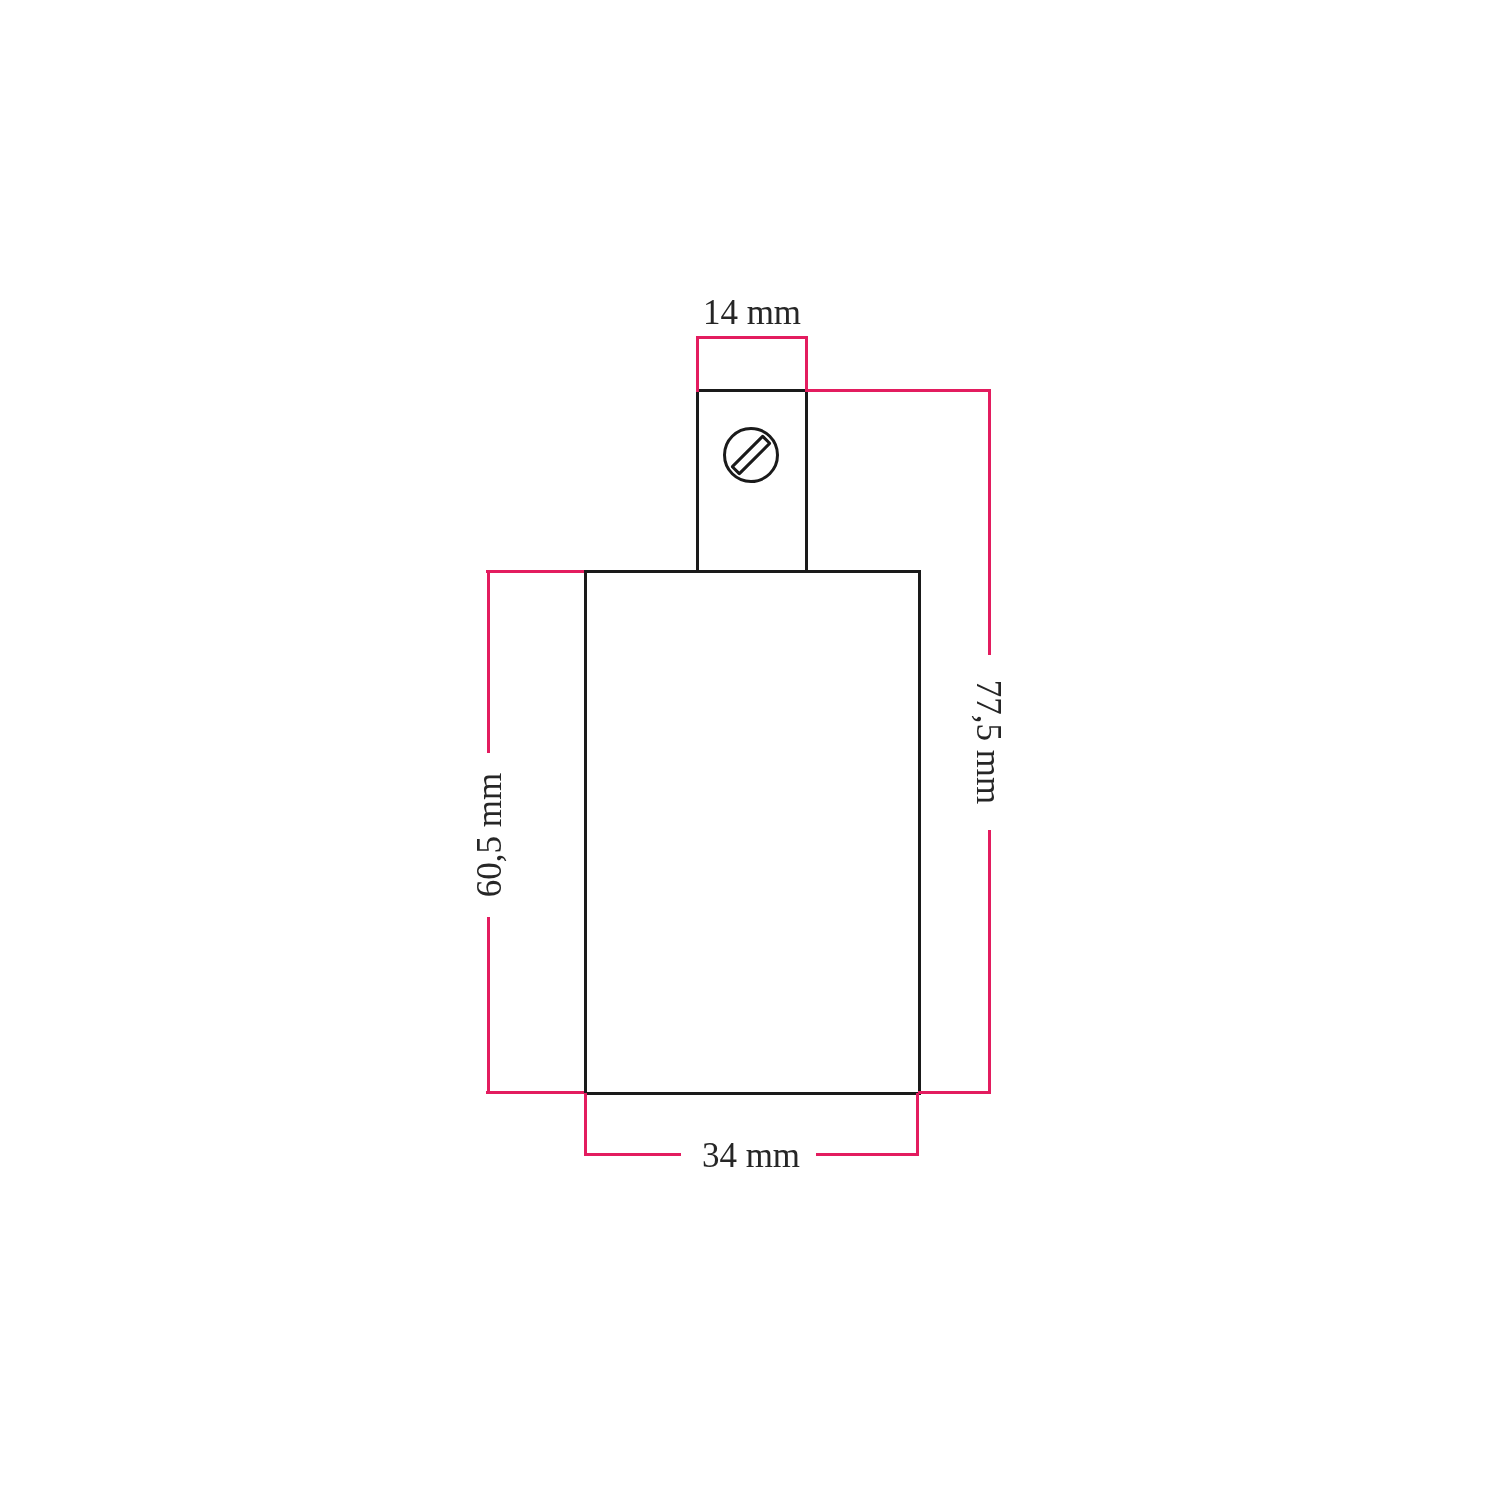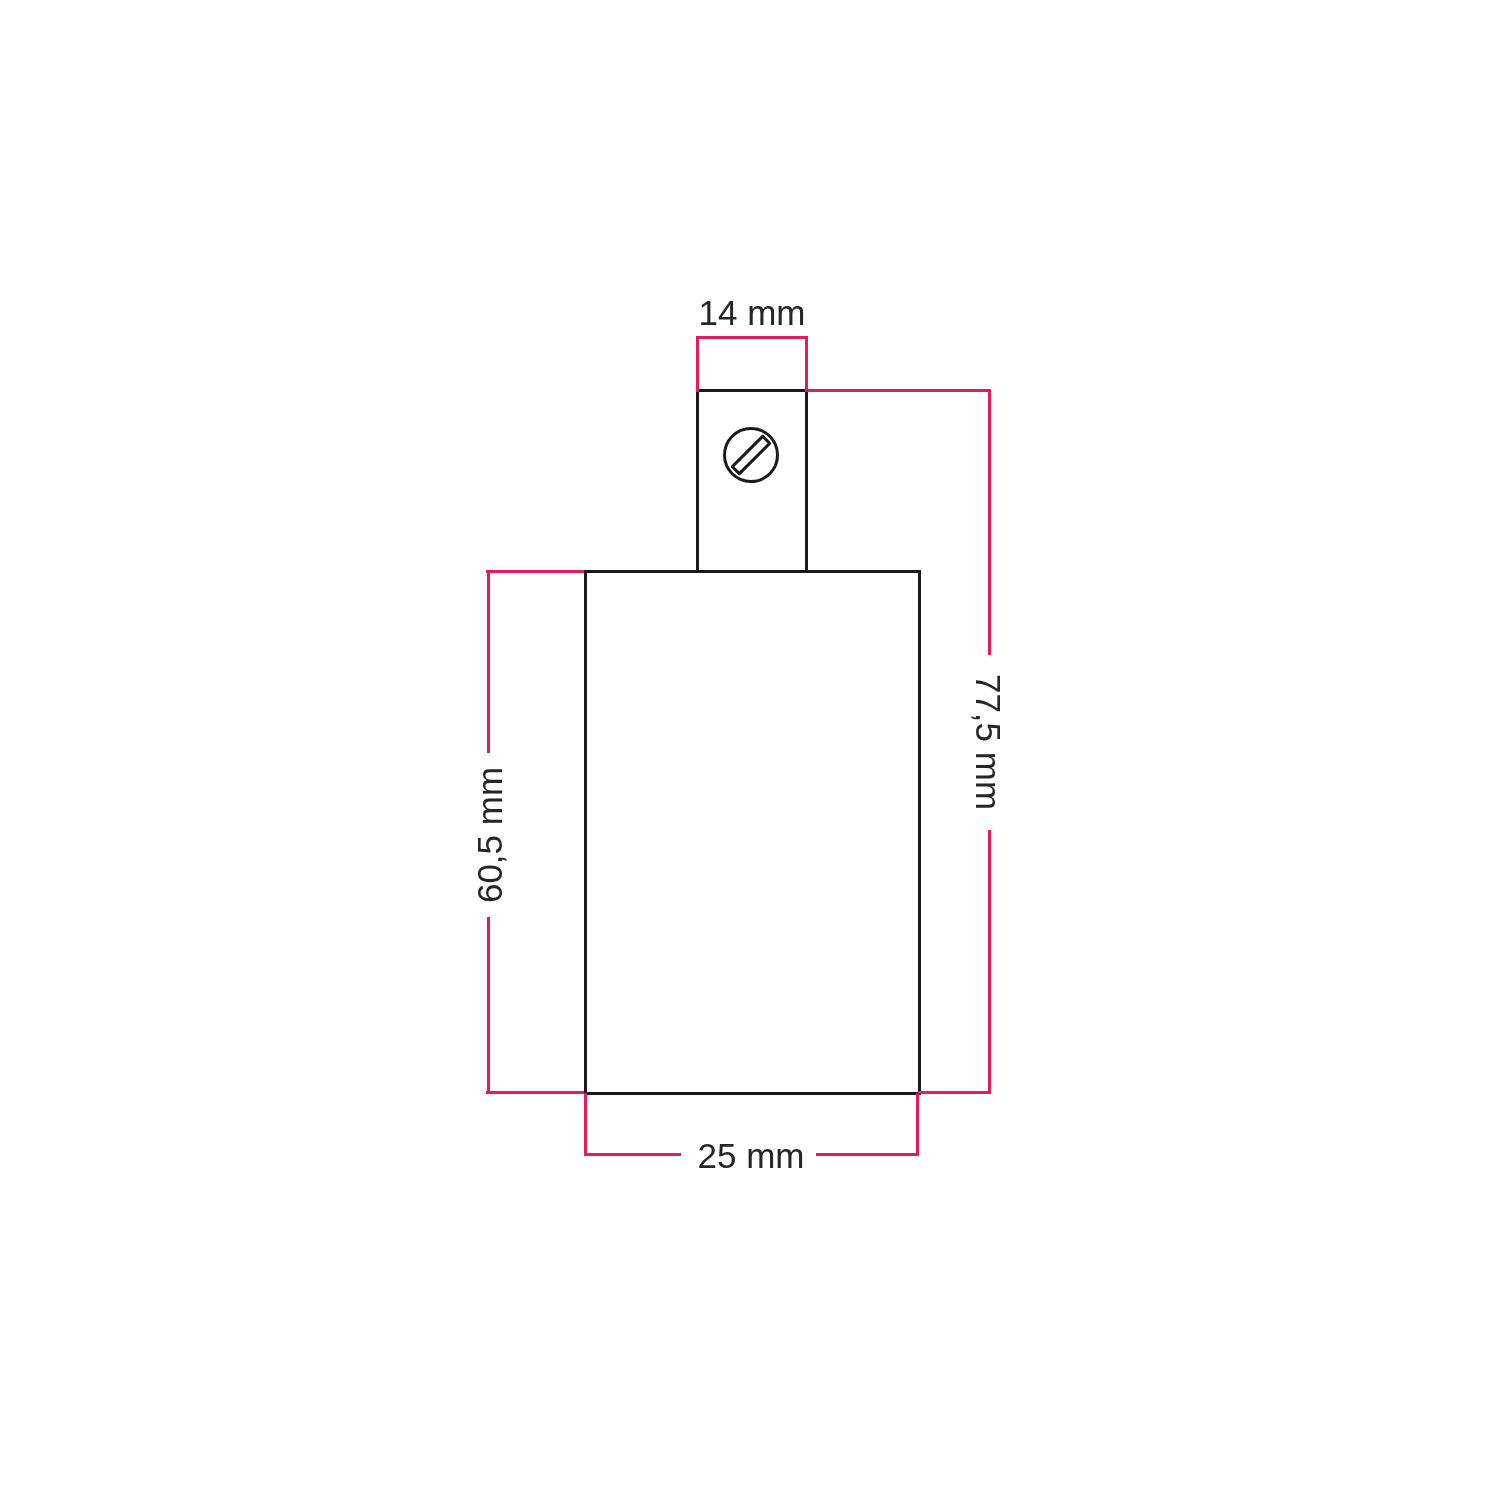--- a/index.html
+++ b/index.html
@@ -7,21 +7,21 @@
     --ink:#1a1a1a;
     --text:#262626;
     --bg:#ffffff;
   }
   html,body{margin:0;padding:0;background:var(--bg);}
   .canvas{
     position:relative;
     width:1500px;height:1500px;
     background:var(--bg);
     overflow:hidden;
-    font-family:Liberation Sans, sans-serif;
+    font-family:Liberation Serif, serif;
   }
   .abs{position:absolute;}
   
   .outline{border:3px solid var(--ink);box-sizing:border-box;background:transparent;}
   .body-rect{left:584px;top:570px;width:337px;height:525px;}
   .grip-rect{left:696px;top:389px;width:112px;height:183px;border-bottom:none;}
   .screw-circle{left:723px;top:427px;width:56px;height:56px;border-radius:50%;}
   .screw-slot{
     left:751px;top:455px;width:46px;height:13px;
     border:3px solid var(--ink);box-sizing:border-box;border-radius:2px;
@@ -82,15 +82,15 @@
   <div class="abs dim d605-tickT"></div>
   <div class="abs dim d605-vA"></div>
   <div class="abs dim d605-vB"></div>
   <div class="abs dim d605-tickB"></div>
   <div class="dim-label lab-605">60,5 mm</div>
 
   <div class="abs dim d43-legL"></div>
   <div class="abs dim d43-legR"></div>
   <div class="abs dim d43-segL"></div>
   <div class="abs dim d43-segR"></div>
-  <div class="dim-label lab-43">25 mm</div>
+  <div class="dim-label lab-43">34 mm</div>
 
 </div>
 
 </body></html>

